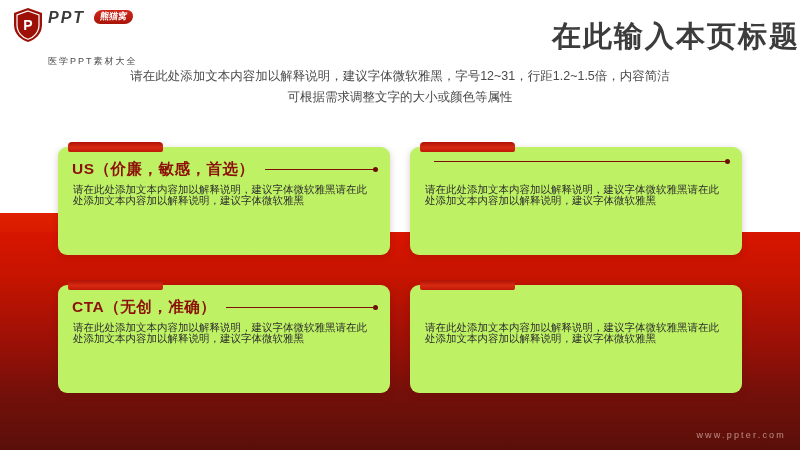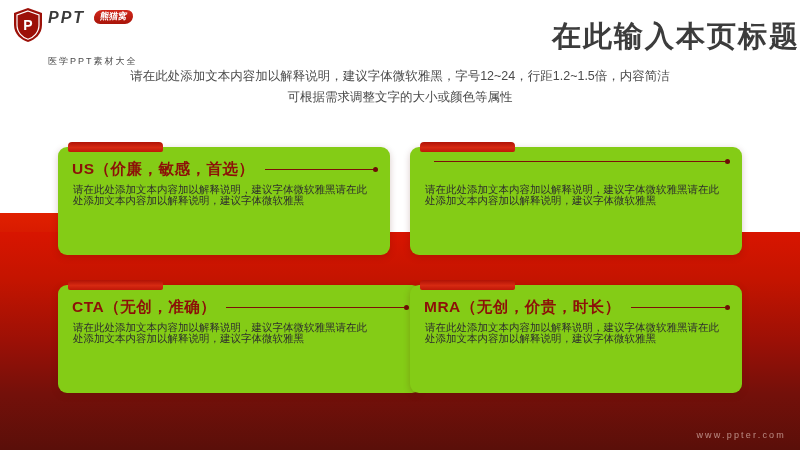--- a/index.html
+++ b/index.html
@@ -116,27 +116,27 @@
     color: #4a4a4a;
     line-height: 21px;
   }
   .subtitle div { white-space: nowrap; }
 
   
   .card {
     position: absolute;
     width: 332px;
     height: 108px;
-    background: #84cc16;
+    background: #bef264;
     border-radius: 9px;
     box-shadow: 0 2px 7px rgba(80, 20, 10, 0.22);
   }
   .card.pos-0 { left: 58px;  top: 147px; }
   .card.pos-1 { left: 410px; top: 147px; }
-  .card.pos-2 { left: 58px;  top: 285px; padding-left: 31px; }
+  .card.pos-2 { left: 58px;  top: 285px; }
   .card.pos-3 { left: 410px; top: 285px; }
 
   .card-tab {
     position: absolute;
     left: 10px;
     top: -5px;
     width: 95px;
     height: 10px;
     border-radius: 4px 4px 2px 2px;
     background: linear-gradient(180deg, #b01206 0%, #d62a12 55%, #c01808 100%);
@@ -208,21 +208,21 @@
         <text x="16" y="23" font-family="Liberation Sans, sans-serif" font-size="14" font-weight="bold" fill="#ffffff" text-anchor="middle">P</text>
       </svg>
     </span>
     <span class="logo-ppt">PPT</span>
     <span class="logo-badge">熊猫窝</span>
     <span class="logo-sub">医学PPT素材大全</span>
   </div>
 
   <div class="page-title">在此输入本页标题</div>
   <div class="subtitle">
-    <div>请在此处添加文本内容加以解释说明，建议字体微软雅黑，字号12~24，行距1.2~1.5倍，内容简洁</div>
+    <div>请在此处添加文本内容加以解释说明，建议字体微软雅黑，字号12~31，行距1.2~1.5倍，内容简洁</div>
     <div>可根据需求调整文字的大小或颜色等属性</div>
   </div>
 
   <div class="card pos-0">
     <div class="card-tab"></div>
     <div class="card-head">
       <span class="card-title">US（价廉，敏感，首选）</span>
       <span class="card-rule"></span>
       <span class="card-dot"></span>
     </div>
@@ -243,23 +243,18 @@
     <div class="card-head">
       <span class="card-title">CTA（无创，准确）</span>
       <span class="card-rule"></span>
       <span class="card-dot"></span>
     </div>
     <div class="card-body">请在此处添加文本内容加以解释说明，建议字体微软雅黑请在此处添加文本内容加以解释说明，建议字体微软雅黑</div>
   </div>
 
   <div class="card pos-3">
     <div class="card-tab"></div>
-    <div class="card-head">
-      <span class="card-title">MRA（无创，价贵，时长）</span>
-      <span class="card-rule"></span>
-      <span class="card-dot"></span>
-    </div>
     <div class="card-body">请在此处添加文本内容加以解释说明，建议字体微软雅黑请在此处添加文本内容加以解释说明，建议字体微软雅黑</div>
   </div>
 
   <div class="watermark">www.ppter.com</div>
 
 </div>
 
 </body></html>

